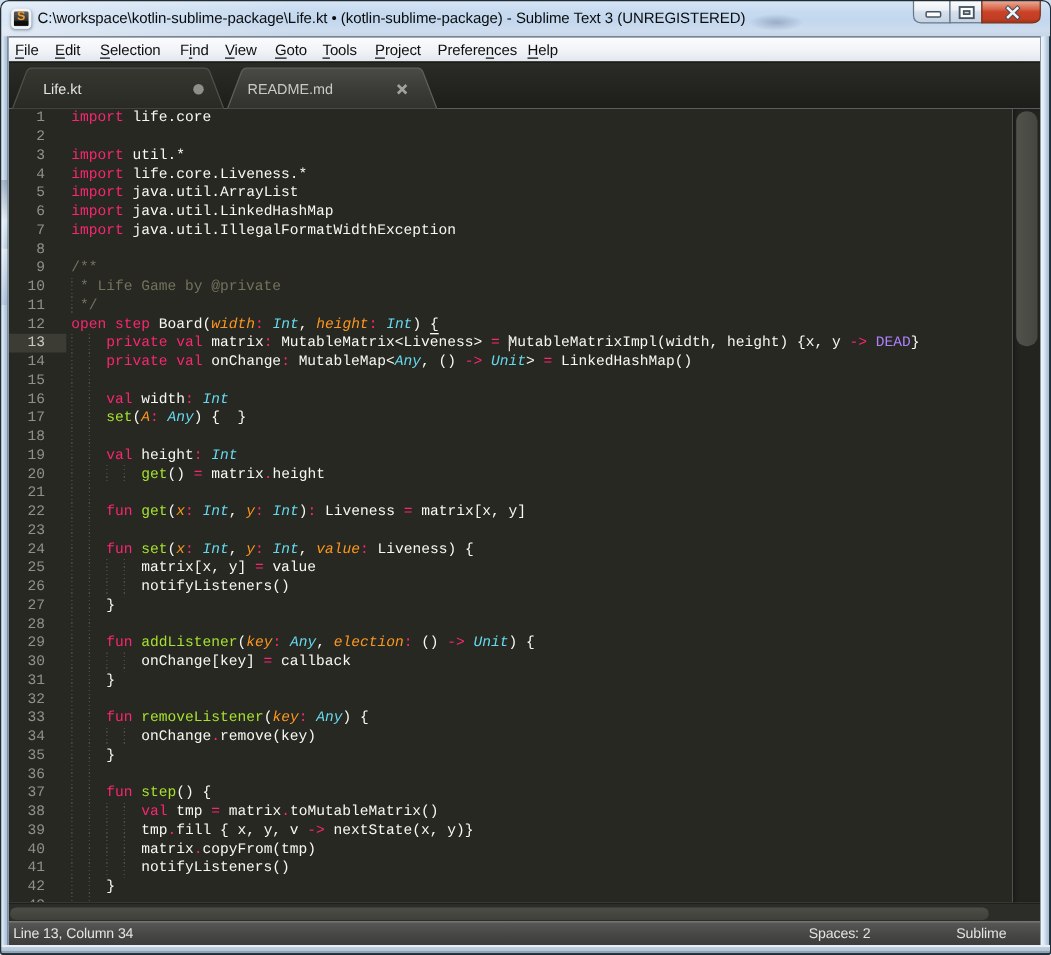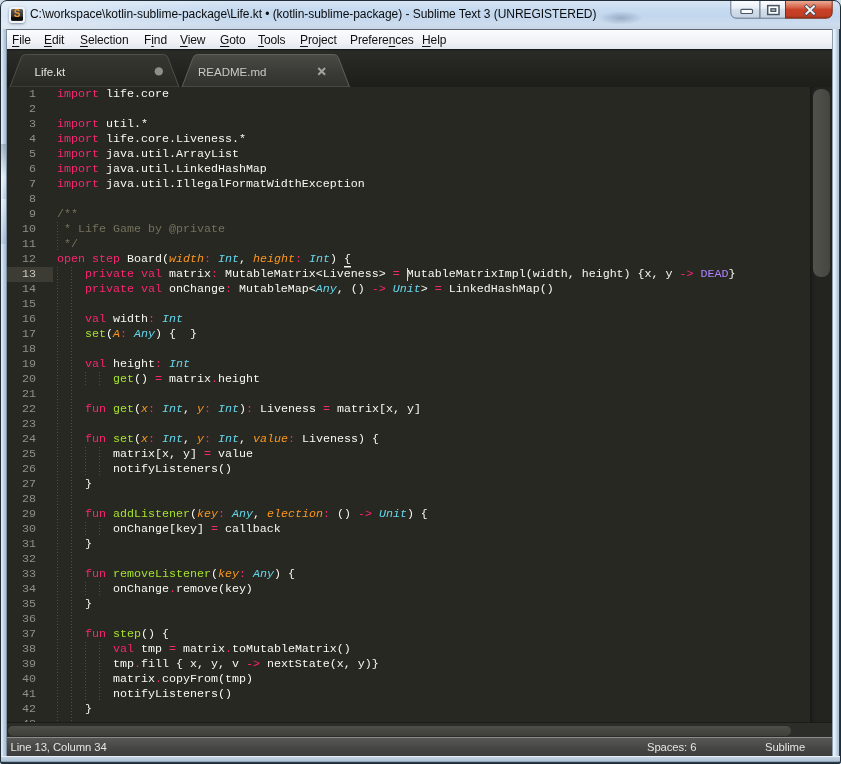--- a/index.html
+++ b/index.html
@@ -227,18 +227,18 @@
  <div class="abs" id="cursor"></div>
 </div>
 <div class="abs" id="vtrack">
     <div class="abs" id="vthumb"></div>
   </div>
 <div class="abs" id="htrack">
     <div class="abs" id="hthumb"></div>
   </div>
 <div class="abs" id="status">
  <div style="left:3.5px">Line 13, Column 34</div>
- <div style="left:640px">Spaces: 6</div>
+ <div style="left:640px">Spaces: 2</div>
  <div style="left:758px">Sublime</div>
 </div>
 <div class="abs" id="bleft"></div>
 <div class="abs" id="bright"></div>
 <div class="abs" id="bbottom"></div>
 <div class="abs" id="frame"></div>
 </body></html>

